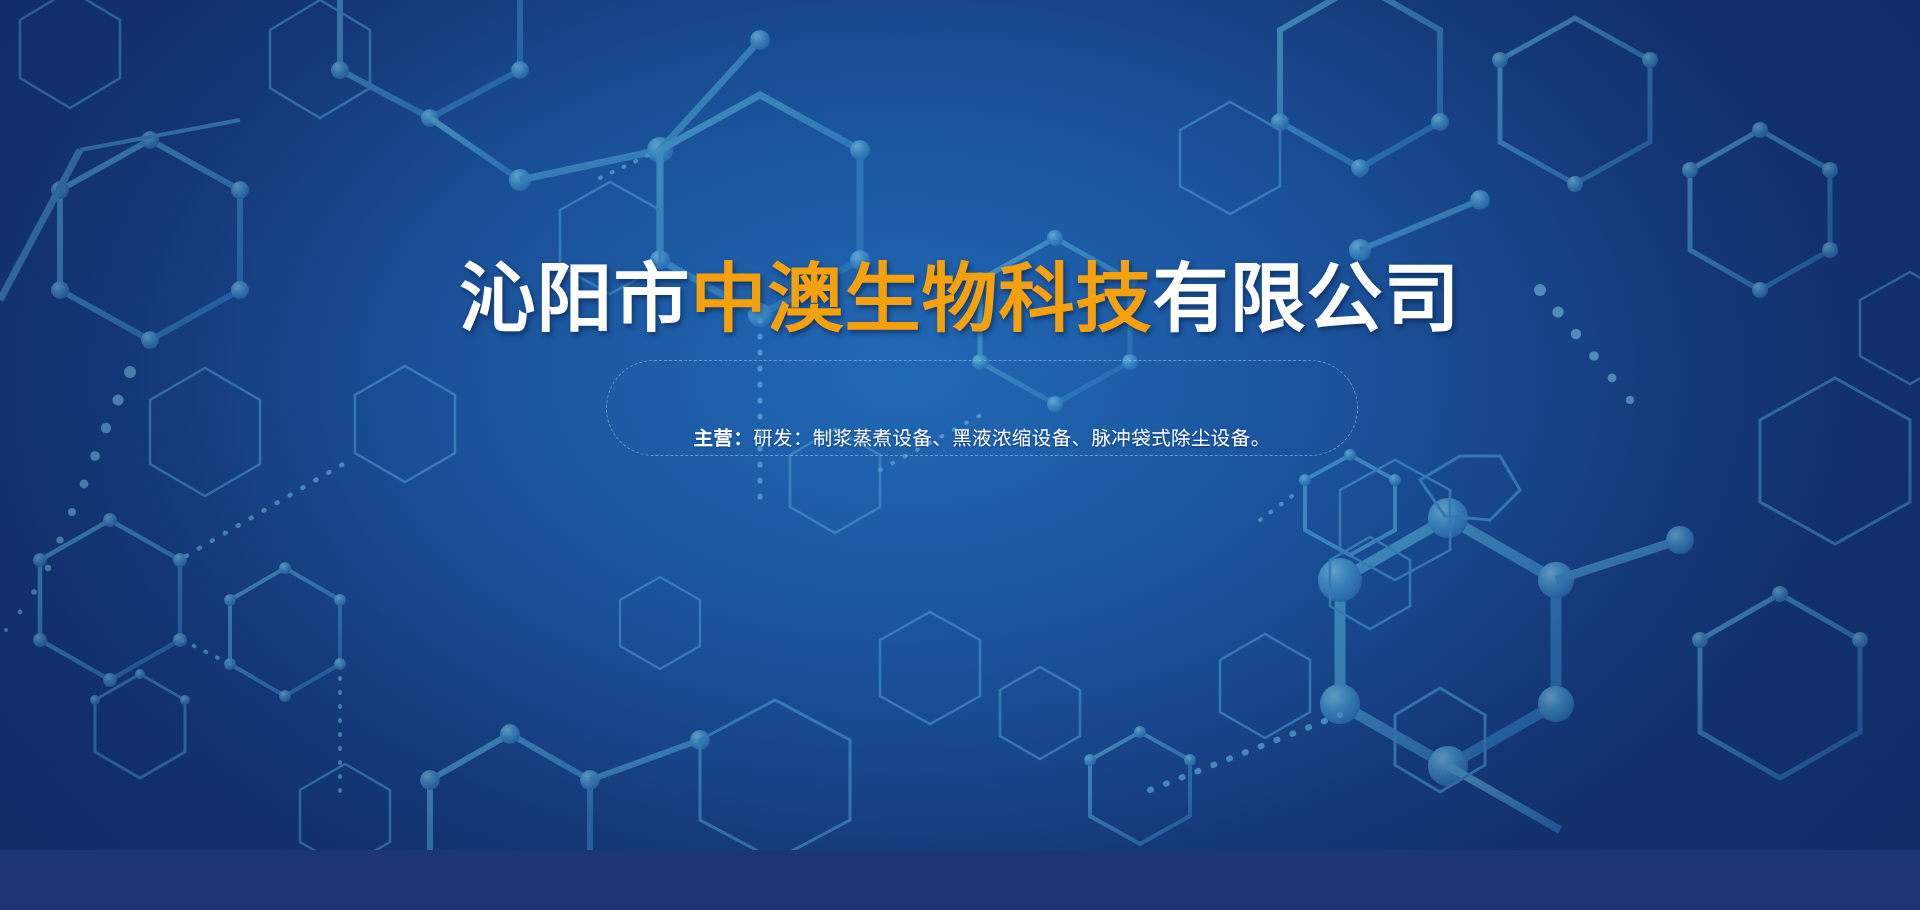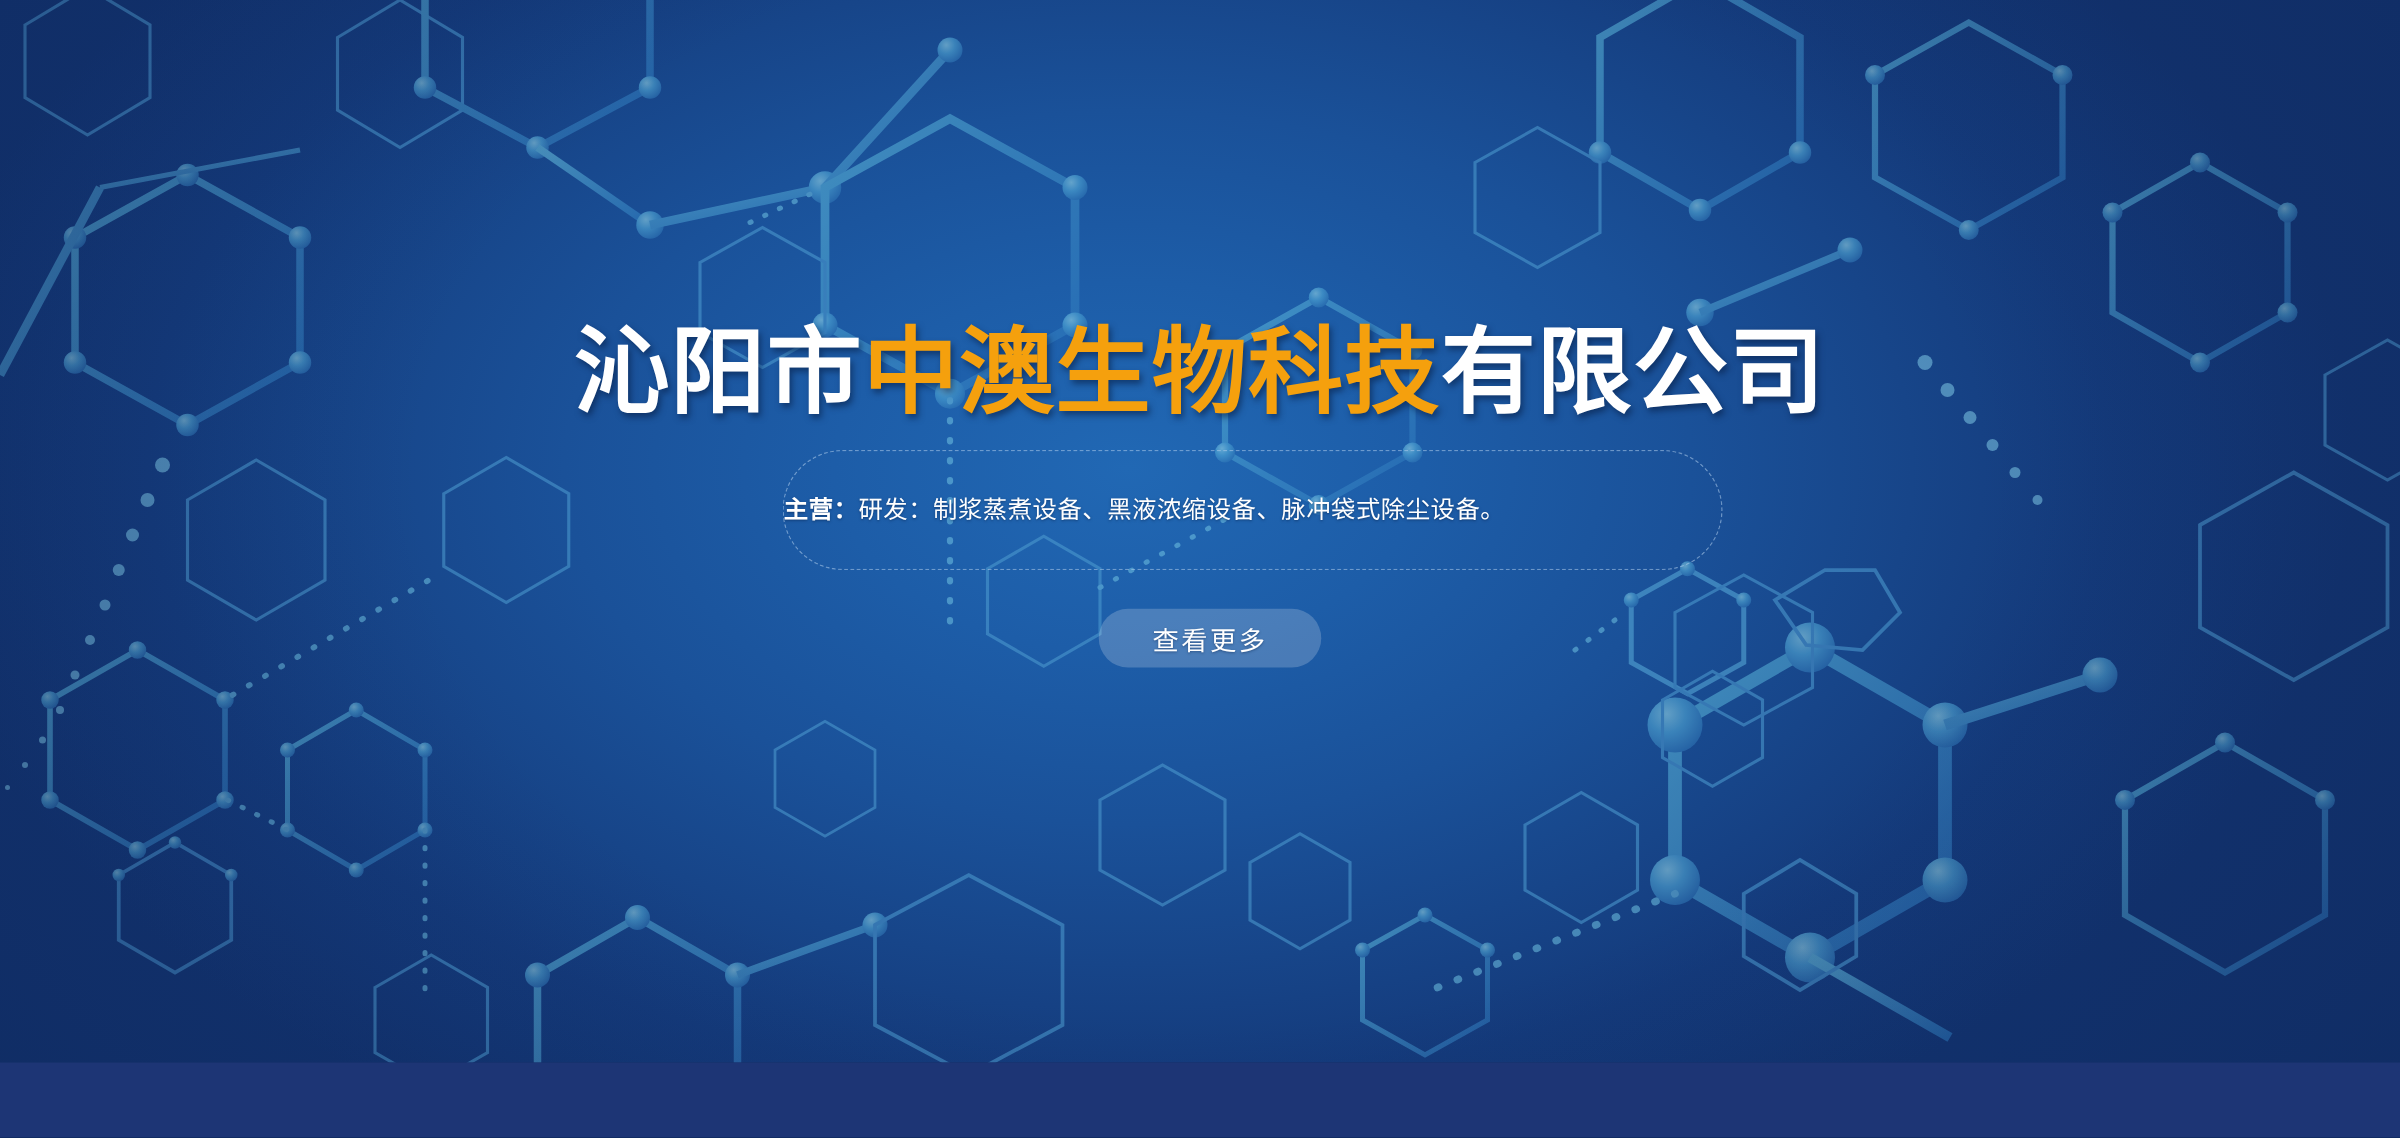--- a/index.html
+++ b/index.html
@@ -75,30 +75,30 @@
     color: #ffffff;
     white-space: nowrap;
     text-shadow: 2px 3px 5px rgba(5,26,62,0.55);
     user-select: none;
     margin-top: 20px;
   }
   .hero-title .accent { color: #f5a00d; }
 
   .subtitle-box {
     position: absolute;
-    left: 626px;
+    left: 606px;
     top: 360px;
     width: 752px;
     height: 96px;
     border: 1px dashed rgba(175, 205, 235, 0.55);
     border-radius: 48px;
     display: flex;
-    flex-direction: row;
+    flex-direction: column;
     align-items: center;
-    justify-content: space-between;
+    justify-content: flex-end;
   }
   .subtitle-line {
     color: #ffffff;
     font-size: 19.5px;
     line-height: 33px;
     letter-spacing: 0.4px;
     white-space: nowrap;
     text-shadow: 0 1px 2px rgba(6,28,66,0.5);
   }
   .subtitle-line .lead { font-weight: 700; }
@@ -354,19 +354,18 @@
       <h1 class="hero-title">
         <span>沁阳市</span><span class="accent">中澳生物科技</span><span>有限公司</span>
       </h1>
 
       <div class="subtitle-box">
         <div class="subtitle-line">
           <span class="lead">主营：</span><span>研发：制浆蒸煮设备、黑液浓缩设备、脉冲袋式除尘设备。</span>
         </div>
       </div>
 
-      <button class="more-button" type="button">查看更多</button>
     </div>
   </section>
 
   <div class="bottom-bar"></div>
 
 </div>
 
 </body></html>

